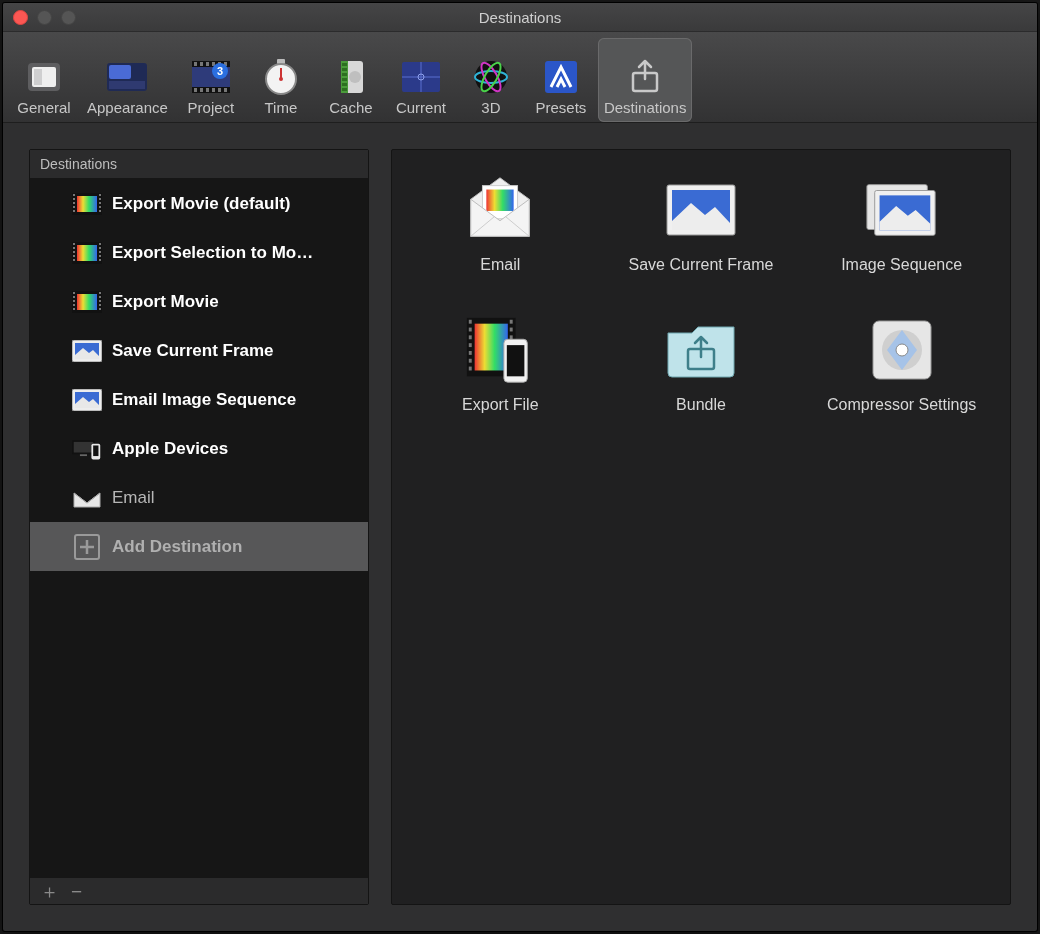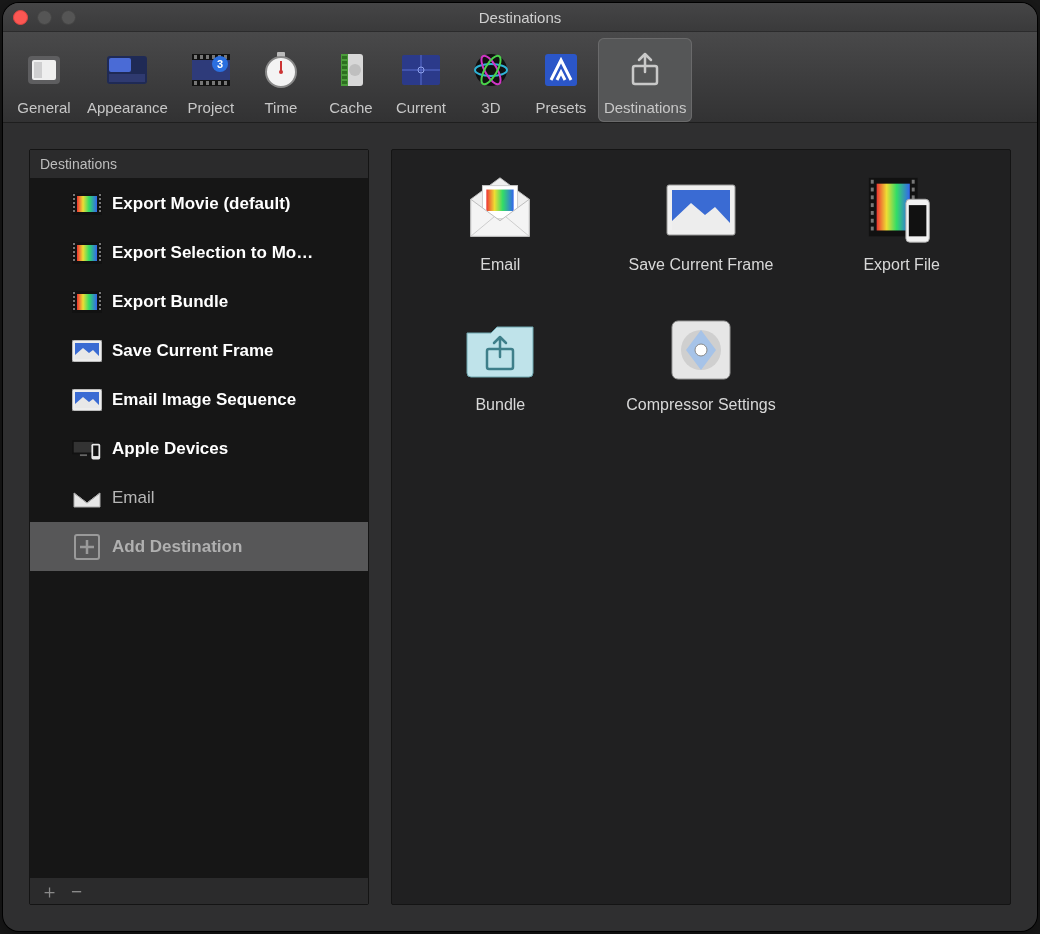--- a/index.html
+++ b/index.html
@@ -20,21 +20,21 @@
   body{
     width:1040px;height:934px;
     background:var(--bg);
     font-family:-apple-system,"Helvetica Neue",Arial,sans-serif;
     font-size:15px;color:var(--text);
     overflow:hidden;position:relative;
   }
   .window{
     position:absolute;left:3px;top:3px;right:3px;bottom:3px;
     background:var(--window);
-    border-radius:16px;
+    border-radius:2px;
     box-shadow:0 0 0 1px #000, 0 8px 30px rgba(0,0,0,.6);
     overflow:hidden;
     display:flex;flex-direction:column;
   }
   
   .titlebar{
     height:28px;display:flex;align-items:center;justify-content:center;
     background:linear-gradient(#454546,#3a3a3b);
     border-bottom:1px solid #2b2b2c;
     position:relative;
@@ -50,21 +50,21 @@
     background:linear-gradient(var(--toolbar-grad-top),var(--toolbar-grad-bot));
     border-bottom:1px solid #1e1e1e;
   }
   .toolbtn{
     display:flex;flex-direction:column;align-items:center;justify-content:flex-end;
     padding:4px 6px 6px 6px;border-radius:6px;min-width:54px;
     cursor:default;
   }
   .toolbtn.active{background:#555657;box-shadow:inset 0 0 0 1px #6a6a6b;}
   .toolbtn .ticon{width:46px;height:44px;display:flex;align-items:center;justify-content:center;}
-  .toolbtn .tlabel{font-size:15px;color:#c7c7c7;margin-top:7px;white-space:nowrap;}
+  .toolbtn .tlabel{font-size:15px;color:#c7c7c7;margin-top:0;white-space:nowrap;}
   
   .content{flex:1;display:flex;gap:22px;padding:26px 26px 26px 26px;}
   .sidebar{
     width:338px;display:flex;flex-direction:column;
     background:#232323;border:1px solid #141414;border-radius:2px;
   }
   .side-head{
     height:28px;padding:0 10px;display:flex;align-items:center;
     background:#2b2b2c;border-bottom:1px solid #161616;
     font-size:14px;color:#bdbdbd;
@@ -308,21 +308,21 @@
                   <rect x="1" y="13" width="2" height="2"></rect>
                   <rect x="1" y="17" width="2" height="2"></rect>
                   <rect x="27" y="1" width="2" height="2"></rect>
                   <rect x="27" y="5" width="2" height="2"></rect>
                   <rect x="27" y="9" width="2" height="2"></rect>
                   <rect x="27" y="13" width="2" height="2"></rect>
                   <rect x="27" y="17" width="2" height="2"></rect>
                 </g>
               </svg>
           </div>
-          <div class="rlabel">Export Bundle</div>
+          <div class="rlabel">Export Movie</div>
         </div>
 
         <div class="row">
           <div class="ricon">
             <svg width="30" height="22" viewBox="0 0 30 22">
                 <rect width="30" height="22" rx="2" fill="#ededed" stroke="#888"></rect>
                 <rect x="3" y="3" width="24" height="16" fill="#3a6bd3"></rect>
                 <path d="M3 15 L11 8 L17 13 L21 10 L27 16 V19 H3 Z" fill="#e8e8e8"></path>
               </svg>
           </div>
@@ -408,20 +408,31 @@
           <div class="gicon">
             <svg width="72" height="54" viewBox="0 0 72 54">
                 <rect x="2" y="2" width="68" height="50" rx="2" fill="#f0f0f0" stroke="#999"></rect>
                 <rect x="7" y="7" width="58" height="40" fill="#3a6bd3"></rect>
                 <path d="M7 38 L26 20 L40 32 L50 24 L65 40 V47 H7 Z" fill="#ededed"></path>
               </svg>
           </div>
           <div class="glabel">Save Current Frame</div>
         </div>
 
+        <div class="item">
+          <div class="gicon">
+            <svg width="80" height="60" viewBox="0 0 80 60">
+                <rect x="4" y="4" width="62" height="46" rx="2" fill="#e6e6e6" stroke="#999"></rect>
+                <rect x="12" y="10" width="62" height="46" rx="2" fill="#f0f0f0" stroke="#999"></rect>
+                <rect x="17" y="15" width="52" height="36" fill="#3a6bd3"></rect>
+                <path d="M17 42 L34 26 L46 36 L54 30 L69 44 V51 H17 Z" fill="#ededed"></path>
+              </svg>
+          </div>
+          <div class="glabel">Image Sequence</div>
+        </div>
 
         <div class="item">
           <div class="gicon">
             <svg width="80" height="74" viewBox="0 0 80 74">
                 <rect x="6" y="4" width="50" height="60" fill="#111"></rect>
                 <rect x="14" y="10" width="34" height="48" fill="url(#gg)"></rect>
                 <g fill="#777">
                   <rect x="8" y="6" width="3" height="4"></rect>
                   <rect x="8" y="14" width="3" height="4"></rect>
                   <rect x="8" y="22" width="3" height="4"></rect>

